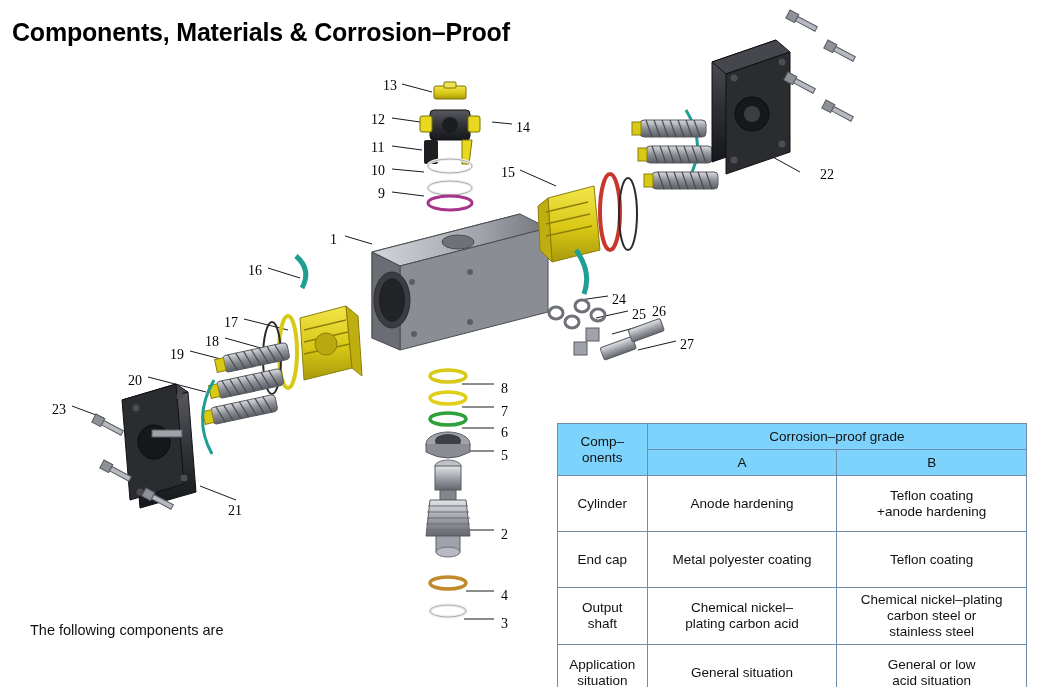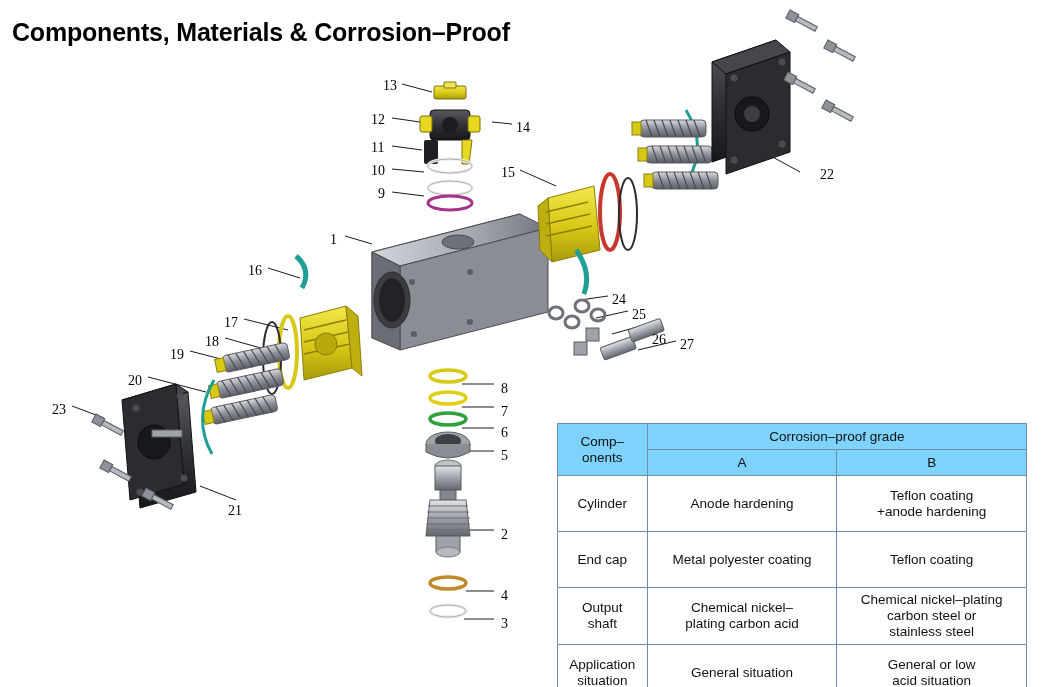--- a/index.html
+++ b/index.html
@@ -397,32 +397,33 @@
     <div class="cn" style="left: 330px; top: 232px;">1</div>
     <div class="cn" style="left: 248px; top: 263px;">16</div>
     <div class="cn" style="left: 224px; top: 315px;">17</div>
     <div class="cn" style="left: 205px; top: 334px;">18</div>
     <div class="cn" style="left: 170px; top: 347px;">19</div>
     <div class="cn" style="left: 128px; top: 373px;">20</div>
     <div class="cn" style="left: 52px; top: 402px;">23</div>
     <div class="cn" style="left: 228px; top: 503px;">21</div>
     <div class="cn" style="left: 612px; top: 292px;">24</div>
     <div class="cn" style="left: 632px; top: 307px;">25</div>
-    <div class="cn" style="left: 652px; top: 332px;">26</div>
+    <div class="cn" style="left: 652px; top: 304px;">26</div>
     <div class="cn" style="left: 680px; top: 337px;">27</div>
     <div class="cn" style="left: 501px; top: 381px;">8</div>
     <div class="cn" style="left: 501px; top: 404px;">7</div>
     <div class="cn" style="left: 501px; top: 425px;">6</div>
     <div class="cn" style="left: 501px; top: 448px;">5</div>
     <div class="cn" style="left: 501px; top: 527px;">2</div>
     <div class="cn" style="left: 501px; top: 588px;">4</div>
     <div class="cn" style="left: 501px; top: 616px;">3</div>
   </div>
 
 <div class="note">
+  <div>The following components are</div>
 </div>
 
 <table class="grade-table">
   <tbody>
     <tr class="row-sub">
       <td class="col1 hdr" rowspan="2">
         <div>Comp–</div>
         <div>onents</div>
       </td>
       <td class="hdr" colspan="2">Corrosion–proof grade</td>

